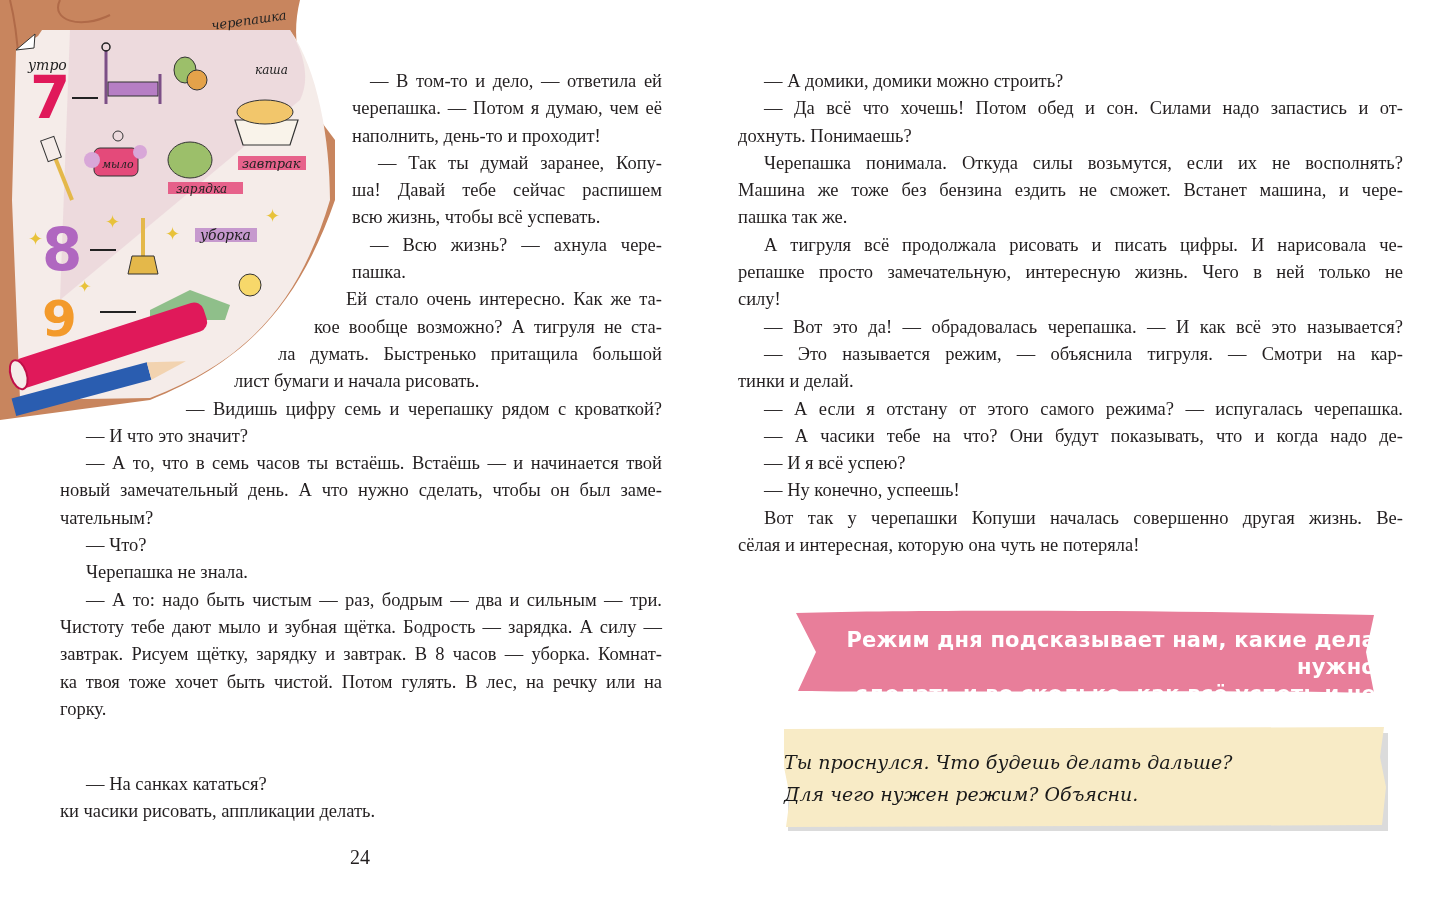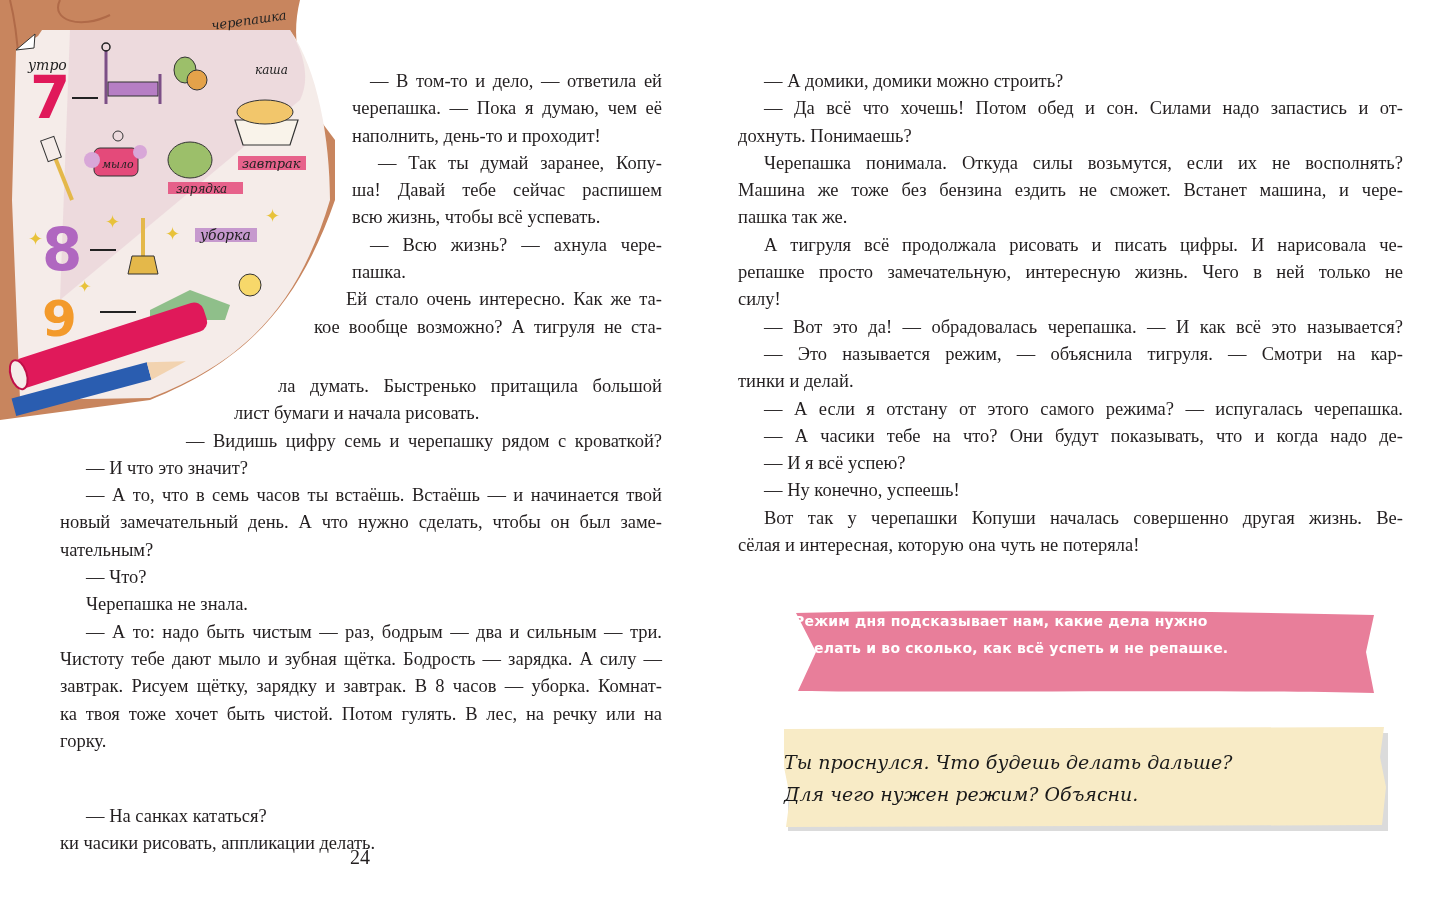--- a/index.html
+++ b/index.html
@@ -21,22 +21,22 @@
     .line.last { text-align-last: left; }
 
     .left-text { left: 60px; top: 68px; width: 602px; }
     .right-text { left: 16px; top: 68px; width: 665px; }
 
     .page-number { position: absolute; left: 350px; top: 846px; font-size: 20px; }
 
     .pink-banner { position: absolute; left: 72px; top: 607px; width: 582px; height: 90px; }
     .pink-banner svg { position: absolute; left: 0; top: 0; }
     .pink-text {
-      position: absolute; left: 0; top: 1px; width: 582px; text-align: left;
-      font-family: "DejaVu Sans", sans-serif; font-weight: bold; font-size: 14px;
+      position: absolute; left: 0; top: 20px; width: 582px; text-align: right;
+      font-family: "DejaVu Sans", sans-serif; font-weight: bold; font-size: 21px;
       line-height: 27px; color: #ffffff; letter-spacing: 0.2px;
     }
     .note {
       position: absolute; left: 62px; top: 727px; width: 600px; height: 100px;
     }
     .note svg { position: absolute; left: 0; top: 0; }
     .note-text {
       position: absolute; left: 0; top: 19px; width: 600px; text-align: left;
       font-family: "DejaVu Serif", serif; font-style: italic; font-size: 19px; line-height: 32px; color: #1a1a1a;
     }
@@ -116,30 +116,30 @@
     </g>
 
     <g transform="rotate(-15 90 390)">
       <rect x="12" y="378" width="140" height="18" fill="#2a5db0"></rect>
       <polygon points="152,378 190,387 152,396" fill="#f2d3b0"></polygon>
     </g>
   </svg>
 
   <div class="text-block left-text">
     <span class="line" style="margin-left:310px;">— В том-то и дело, — ответила ей</span>
-    <span class="line" style="margin-left:292px;">черепашка. — Пока я думаю, чем её</span>
+    <span class="line" style="margin-left:292px;">черепашка. — Потом я думаю, чем её</span>
     <span class="line last" style="margin-left:292px;">наполнить, день-то и проходит!</span>
     <span class="line" style="margin-left:318px;">— Так ты думай заранее, Копу-</span>
     <span class="line" style="margin-left:292px;">ша! Давай тебе сейчас распишем</span>
     <span class="line last" style="margin-left:292px;">всю жизнь, чтобы всё успевать.</span>
     <span class="line" style="margin-left:310px;">— Всю жизнь? — ахнула чере-</span>
     <span class="line last" style="margin-left:292px;">пашка.</span>
     <span class="line" style="margin-left:286px;">Ей стало очень интересно. Как же та-</span>
     <span class="line" style="margin-left:254px;">кое вообще возможно? А тигруля не ста-</span>
-    <span class="line" style="margin-left:218px;margin-top:32px;">ла думать. Быстренько притащила большой</span>
+    <span class="line" style="margin-left:218px;">ла думать. Быстренько притащила большой</span>
     <span class="line last" style="margin-left:174px;">лист бумаги и начала рисовать.</span>
     <span class="line" style="margin-left:126px;">— Видишь цифру семь и черепашку рядом с кроваткой?</span>
     <span class="line last" style="margin-left:26px;">— И что это значит?</span>
     <span class="line" style="margin-left:26px;">— А то, что в семь часов ты встаёшь. Встаёшь — и начинается твой</span>
     <span class="line">новый замечательный день. А что нужно сделать, чтобы он был заме-</span>
     <span class="line last">чательным?</span>
     <span class="line last" style="margin-left:26px;">— Что?</span>
     <span class="line last" style="margin-left:26px;">Черепашка не знала.</span>
     <span class="line" style="margin-left:26px;">— А то: надо быть чистым — раз, бодрым — два и сильным — три.</span>
     <span class="line">Чистоту тебе дают мыло и зубная щётка. Бодрость — зарядка. А силу —</span>

